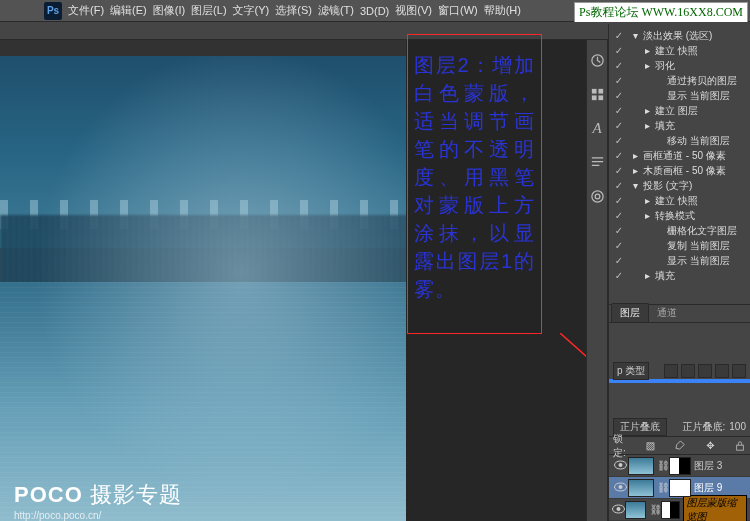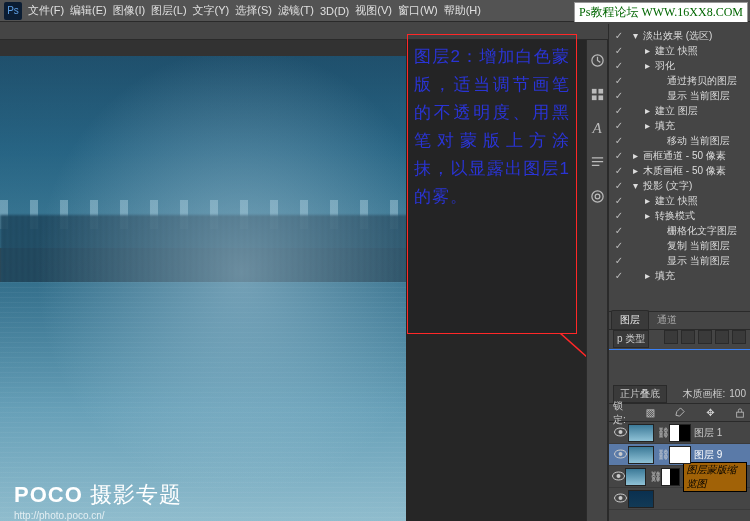--- a/index.html
+++ b/index.html
@@ -10,22 +10,22 @@
     color: #ccc; overflow: hidden; position: relative;
   }
   
   .menubar {
     position: absolute; top: 0; left: 0; right: 0; height: 22px;
     background: #535353; display: flex; align-items: center;
     padding-left: 4px; border-bottom: 1px solid #2a2a2a;
   }
   .ps-logo {
     width: 18px; height: 18px; background: #0b1d33; color: #5fa0e6;
-    font-weight: normal; font-size: 10px; display: flex; align-items: center;
-    justify-content: center; border-radius: 2px; margin-right: 6px;
+    font-weight: bold; font-size: 10px; display: flex; align-items: center;
+    justify-content: center; border-radius: 2px; margin-right: 6px; margin-left: 40px;
   }
   .menubar span.menu { margin-right: 6px; font-size: 11px; color: #e0e0e0; }
   
   .wm-top {
     position: absolute; top: 2px; right: 2px; background: #fff; color: #060;
     font-size: 12px; padding: 1px 4px; border: 1px solid #999;
     font-family: SimSun, serif;
   }
   
   .optbar {
@@ -57,23 +57,23 @@
     pointer-events:none; }
   .wm-bl { position:absolute; left:14px; bottom:16px; color:#fff; }
   .wm-bl .b { font-size:22px; letter-spacing:1px; }
   .wm-bl .b b { font-weight:900; }
   .wm-bl .s { font-size:10px; color:rgba(255,255,255,.75); }
   
   .gap { position:absolute; top:40px; left:406px; width:180px; height:481px;
     background:#262626; }
   
   .annot {
-    position:absolute; top:34px; left:407px; width:170px; height:300px;
+    position:absolute; top:34px; left:407px; width:135px; height:300px;
     border:1px solid #ff2828; background:rgba(20,20,28,.1);
-    color:#2a34d6; font-size:17px; line-height:28px; padding:8px 6px;
+    color:#2a34d6; font-size:20px; line-height:28px; padding:16px 6px;
     text-align:justify; letter-spacing:1px;
   }
   .arrowline { position:absolute; top:333px; left:560px; width:165px; height:130px;
     pointer-events:none; }
   
   .toolcol {
     position:absolute; top:40px; left:586px; width:22px; height:481px;
     background:#454545; border-left:1px solid #2a2a2a; border-right:1px solid #2a2a2a;
     display:flex; flex-direction:column; align-items:center; padding-top:12px; gap:18px;
   }
@@ -86,29 +86,29 @@
     background:#454545; border-left:1px solid #2a2a2a;
   }
   .layerfx { height:300px; overflow:hidden; border-bottom:1px solid #2a2a2a;
     padding:4px 2px 2px 2px; font-size:10px; }
   .fxrow { display:flex; align-items:center; height:15px; color:#ddd; }
   .fxrow .vis { width:16px; text-align:center; color:#bbb; }
   .fxrow .tri { width:10px; display:inline-block; }
   .fxrow .ind1 { margin-left:6px; } .fxrow .ind2 { margin-left:18px; }
   .fxrow .ind3 { margin-left:30px; }
   
-  .layers { position:absolute; left:0; right:0; bottom:10px; height:200px;
+  .layers { position:absolute; left:0; right:0; bottom:17px; height:200px;
     background:#454545; border-top:1px solid #2a2a2a; }
   .tabbar { height:18px; display:flex; align-items:flex-end;
     border-bottom:1px solid #2a2a2a; padding-left:2px; }
   .tabbar .tab { padding:2px 8px; font-size:10px; color:#aaa; }
   .tabbar .tab.active { background:#3a3a3a; color:#eee; border:1px solid #2a2a2a;
     border-bottom:none; border-radius:2px 2px 0 0; }
-  .filterbar { height:20px; display:flex; align-items:flex-start; gap:3px;
-    padding:0 4px; border-bottom:1px solid #3b82f6; }
+  .filterbar { height:20px; display:flex; align-items:center; gap:3px;
+    padding:0 4px; border-bottom:4px solid #3b82f6;margin-top:40px; }
   .filterbar .sq { width:14px; height:14px; border:1px solid #2a2a2a;
     background:#3a3a3a; }
   .filterbar .sel { font-size:10px; padding:1px 3px; background:#3a3a3a;
     border:1px solid #2a2a2a; }
   .blendbar { height:20px; display:flex; align-items:center; gap:4px;
     padding:0 4px; border-bottom:1px solid #2a2a2a; font-size:10px;margin-top:34px; }
   .blendbar .sel { padding:1px 6px; background:#3a3a3a; border:1px solid #2a2a2a; }
   .lockbar { height:18px; display:flex; align-items:center; gap:20px;
     padding:0 4px; border-bottom:1px solid #2a2a2a; font-size:10px; color:#ccc; }
   .lockbar .ico { width:13px; height:13px; display:inline-flex;
@@ -151,21 +151,21 @@
 <div class="optbar"></div>
 
 <div class="canvas">
   <div class="sky"></div>
   <div class="houses"></div>
   <div class="trees"></div>
   <div class="water"></div>
   <div class="fog"></div>
   <div class="wm-bl">
     <div class="b"><b>POCO</b> <span>摄影专题</span></div>
-    <div class="s">http://photo.poco.cn/</div>
+    <div class="s">http://poco.poco.cn/</div>
   </div>
 </div>
 
 <div class="gap"></div>
 
 <div class="annot">图层2：增加白色蒙版，适当调节画笔的不透明度、用黑笔对蒙版上方涂抹，以显露出图层1的雾。</div>
 <svg class="arrowline">
   <line x1="0" y1="0" x2="136" y2="121" stroke="#ff2828" stroke-width="1.5"></line>
   <polygon points="136,121 128,112 124,119" fill="#ff2828"></polygon>
 </svg>
@@ -282,21 +282,21 @@
       <span style="flex:1"></span>
       <span class="sq"></span>
       <span class="sq"></span>
       <span class="sq"></span>
       <span class="sq"></span>
       <span class="sq"></span>
     </div>
     <div class="blendbar">
       <span class="sel">正片叠底</span>
       <span style="flex:1"></span>
-      <span>木质画框:</span>
+      <span>正片叠底:</span>
       <span>100</span>
     </div>
     <div class="lockbar">
       <span>锁定:</span>
       <span class="ico">▧</span>
       <span class="ico">
         <svg viewBox="0 0 12 12" width="11" height="11" stroke="#bbb" fill="none">
             <path d="M6 1l4 4-5 5-4-1 1-4z"></path>
           </svg>
       </span>
@@ -313,21 +313,21 @@
     </div>
     <div class="layerlist" id="layerlist">
         <div class="lrow">
           <span class="eye"><svg width="13" height="10" viewBox="0 0 13 10">
               <ellipse cx="6.5" cy="5" rx="6" ry="4" fill="none" stroke="#ccc"></ellipse>
               <circle cx="6.5" cy="5" r="2" fill="#ccc"></circle>
             </svg></span>
           <div class="thumb" style="background:linear-gradient(#3c7a98,#8fc2d6)"></div>
           <span class="link">⛓</span>
           <div class="mask bw"></div>
-          <span class="label">图层 1</span>
+          <span class="label">图层 3</span>
         </div>
         <div class="lrow sel">
           <span class="eye"><svg width="13" height="10" viewBox="0 0 13 10">
               <ellipse cx="6.5" cy="5" rx="6" ry="4" fill="none" stroke="#ccc"></ellipse>
               <circle cx="6.5" cy="5" r="2" fill="#ccc"></circle>
             </svg></span>
           <div class="thumb" style="background:linear-gradient(#3c7a98,#8fc2d6)"></div>
           <span class="link">⛓</span>
           <div class="mask"></div>
           <span class="label">图层 9</span>

